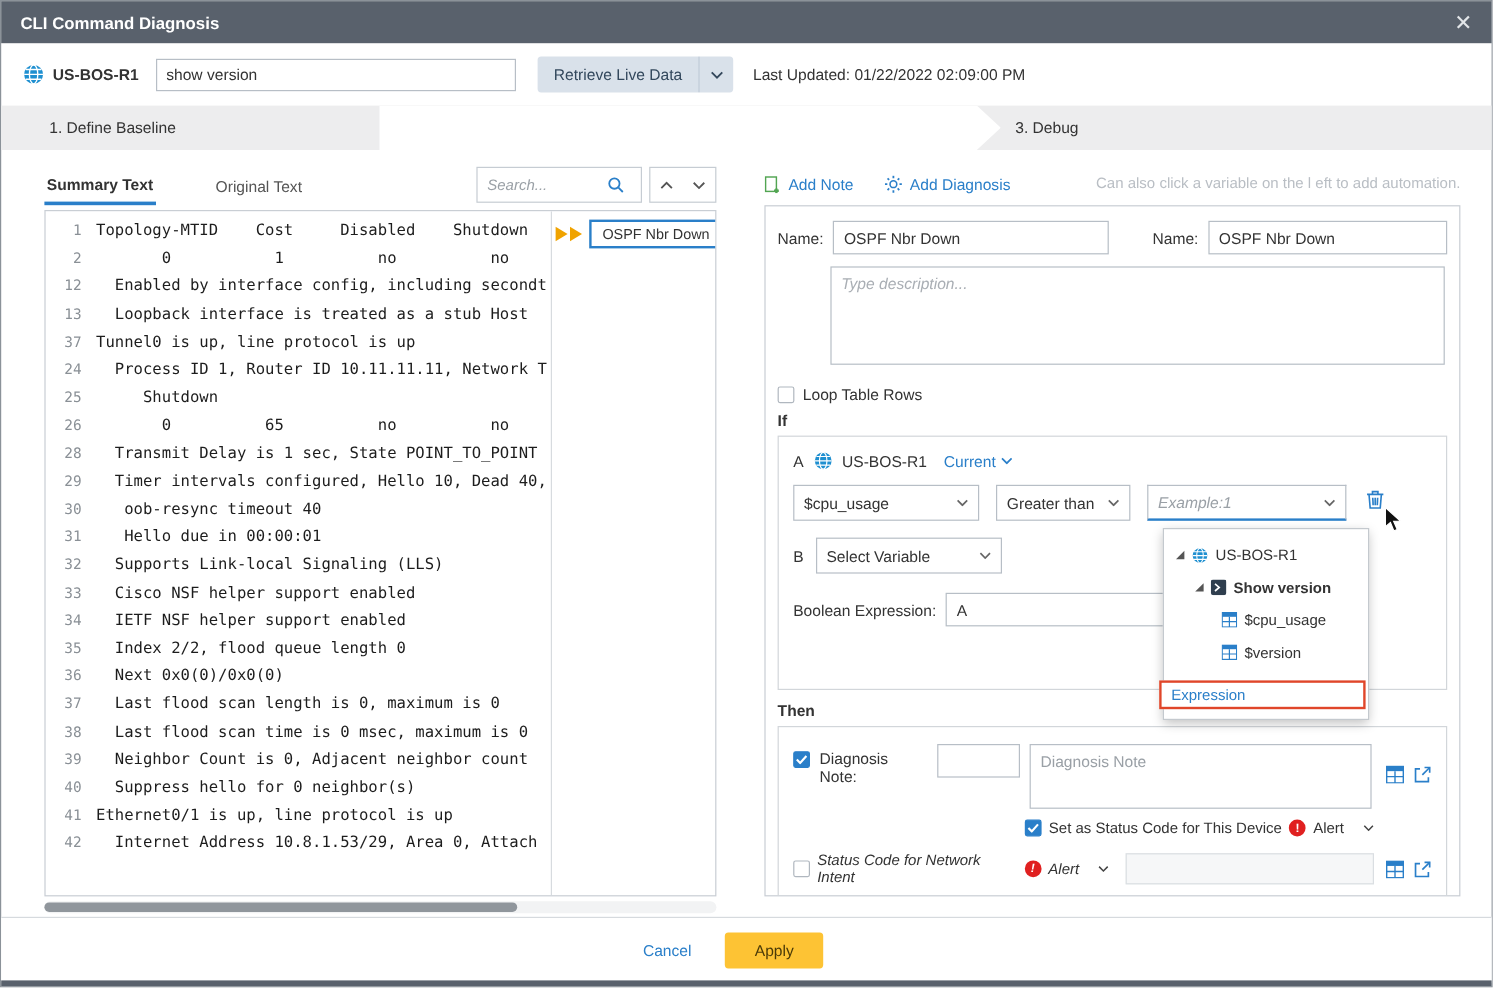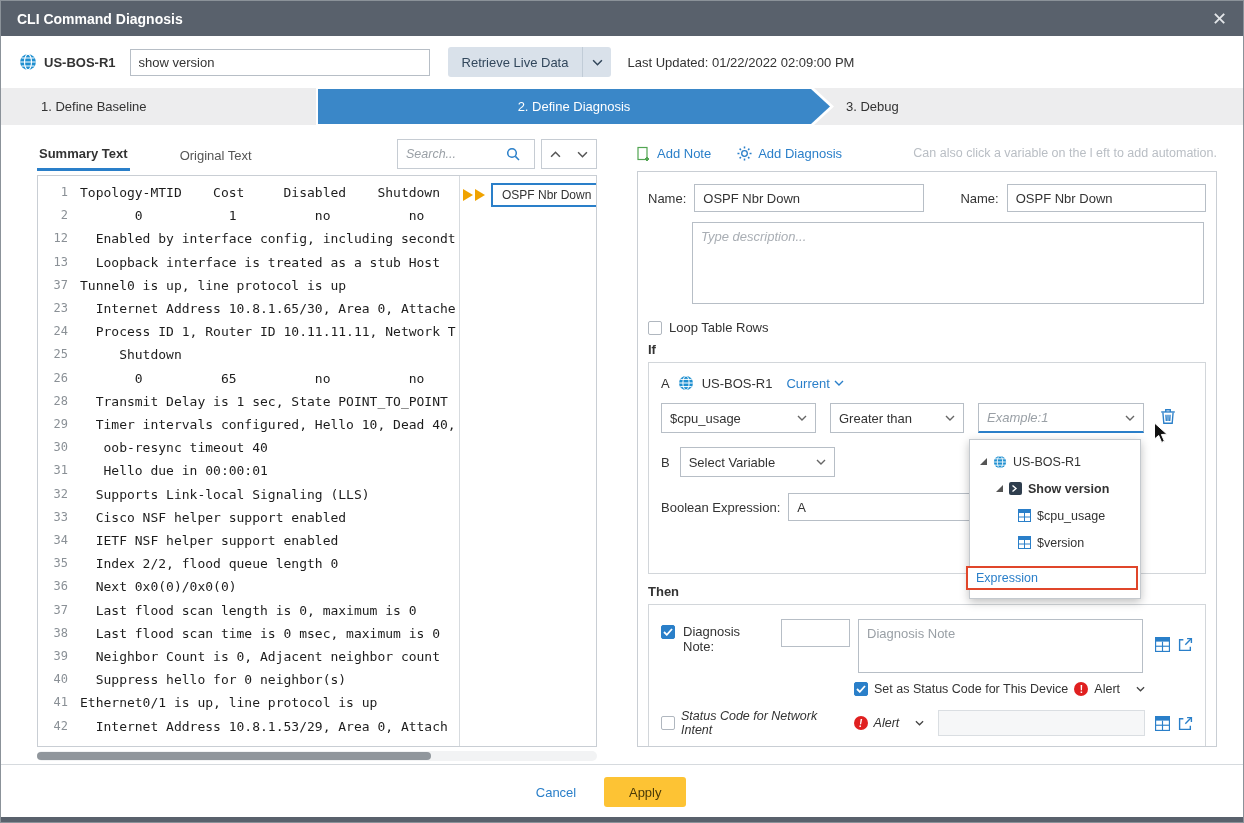--- a/index.html
+++ b/index.html
@@ -143,21 +143,20 @@
             <path d="M1 1 L5 5 L9 1" fill="none" stroke="#33475b" stroke-width="1.4"></path>
           </svg>
         </span>
     </div>
     <span class="lastupd">Last Updated: 01/22/2022 02:09:00 PM</span>
   </div>
 
   <div class="wiz">
     <div class="s1">1. Define Baseline</div>
     <div class="arrow-bg"></div>
-    <div class="arrow">2. Define Diagnosis</div>
     <div class="s3">3. Debug</div>
   </div>
 
   <div class="lp">
     <div class="lp-tabs">
       <span class="tab active">Summary Text</span>
       <span class="tab inactive">Original Text</span>
       <span class="searchbox">
         <input type="text" placeholder="Search..." style="">
         <svg width="14" height="14" viewBox="0 0 14 14">
@@ -175,21 +174,20 @@
       </span>
     </div>
     <div class="codebox">
       <div class="gutterline"></div>
       <div id="code-lines">
           <div class="code-row"><span class="ln">1</span><span class="lt">Topology-MTID    Cost     Disabled    Shutdown</span></div>
           <div class="code-row"><span class="ln">2</span><span class="lt">       0           1          no          no</span></div>
           <div class="code-row"><span class="ln">12</span><span class="lt">  Enabled by interface config, including secondt</span></div>
           <div class="code-row"><span class="ln">13</span><span class="lt">  Loopback interface is treated as a stub Host</span></div>
           <div class="code-row"><span class="ln">37</span><span class="lt">Tunnel0 is up, line protocol is up</span></div>
-          <div class="code-row"><span class="ln">23</span><span class="lt">  Internet Address 10.8.1.65/30, Area 0, Attache</span></div>
           <div class="code-row"><span class="ln">24</span><span class="lt">  Process ID 1, Router ID 10.11.11.11, Network T</span></div>
           <div class="code-row"><span class="ln">25</span><span class="lt">     Shutdown</span></div>
           <div class="code-row"><span class="ln">26</span><span class="lt">       0          65          no          no</span></div>
           <div class="code-row"><span class="ln">28</span><span class="lt">  Transmit Delay is 1 sec, State POINT_TO_POINT</span></div>
           <div class="code-row"><span class="ln">29</span><span class="lt">  Timer intervals configured, Hello 10, Dead 40,</span></div>
           <div class="code-row"><span class="ln">30</span><span class="lt">   oob-resync timeout 40</span></div>
           <div class="code-row"><span class="ln">31</span><span class="lt">   Hello due in 00:00:01</span></div>
           <div class="code-row"><span class="ln">32</span><span class="lt">  Supports Link-local Signaling (LLS)</span></div>
           <div class="code-row"><span class="ln">33</span><span class="lt">  Cisco NSF helper support enabled</span></div>
           <div class="code-row"><span class="ln">34</span><span class="lt">  IETF NSF helper support enabled</span></div>
@@ -276,21 +274,21 @@
               </svg>
           </span>
         </div>
         <div class="ctrl-row">
           <span class="fselect" style="width:155px">
             <span>$cpu_usage</span>
             <svg width="10" height="6" viewBox="0 0 10 6">
                 <path d="M1 1 L5 5 L9 1" fill="none" stroke="#666" stroke-width="1.4"></path>
               </svg>
           </span>
-          <span class="fselect" style="width:134px;margin-left:14px">
+          <span class="fselect" style="width:112px;margin-left:14px">
             <span>Greater than</span>
             <svg width="10" height="6" viewBox="0 0 10 6">
                 <path d="M1 1 L5 5 L9 1" fill="none" stroke="#666" stroke-width="1.4"></path>
               </svg>
           </span>
           <span class="combo" style="width:166px;margin-left:14px">
             <span class="ph">Example:1</span>
             <svg width="10" height="6" viewBox="0 0 10 6">
                 <path d="M1 1 L5 5 L9 1" fill="none" stroke="#666" stroke-width="1.4"></path>
               </svg>

